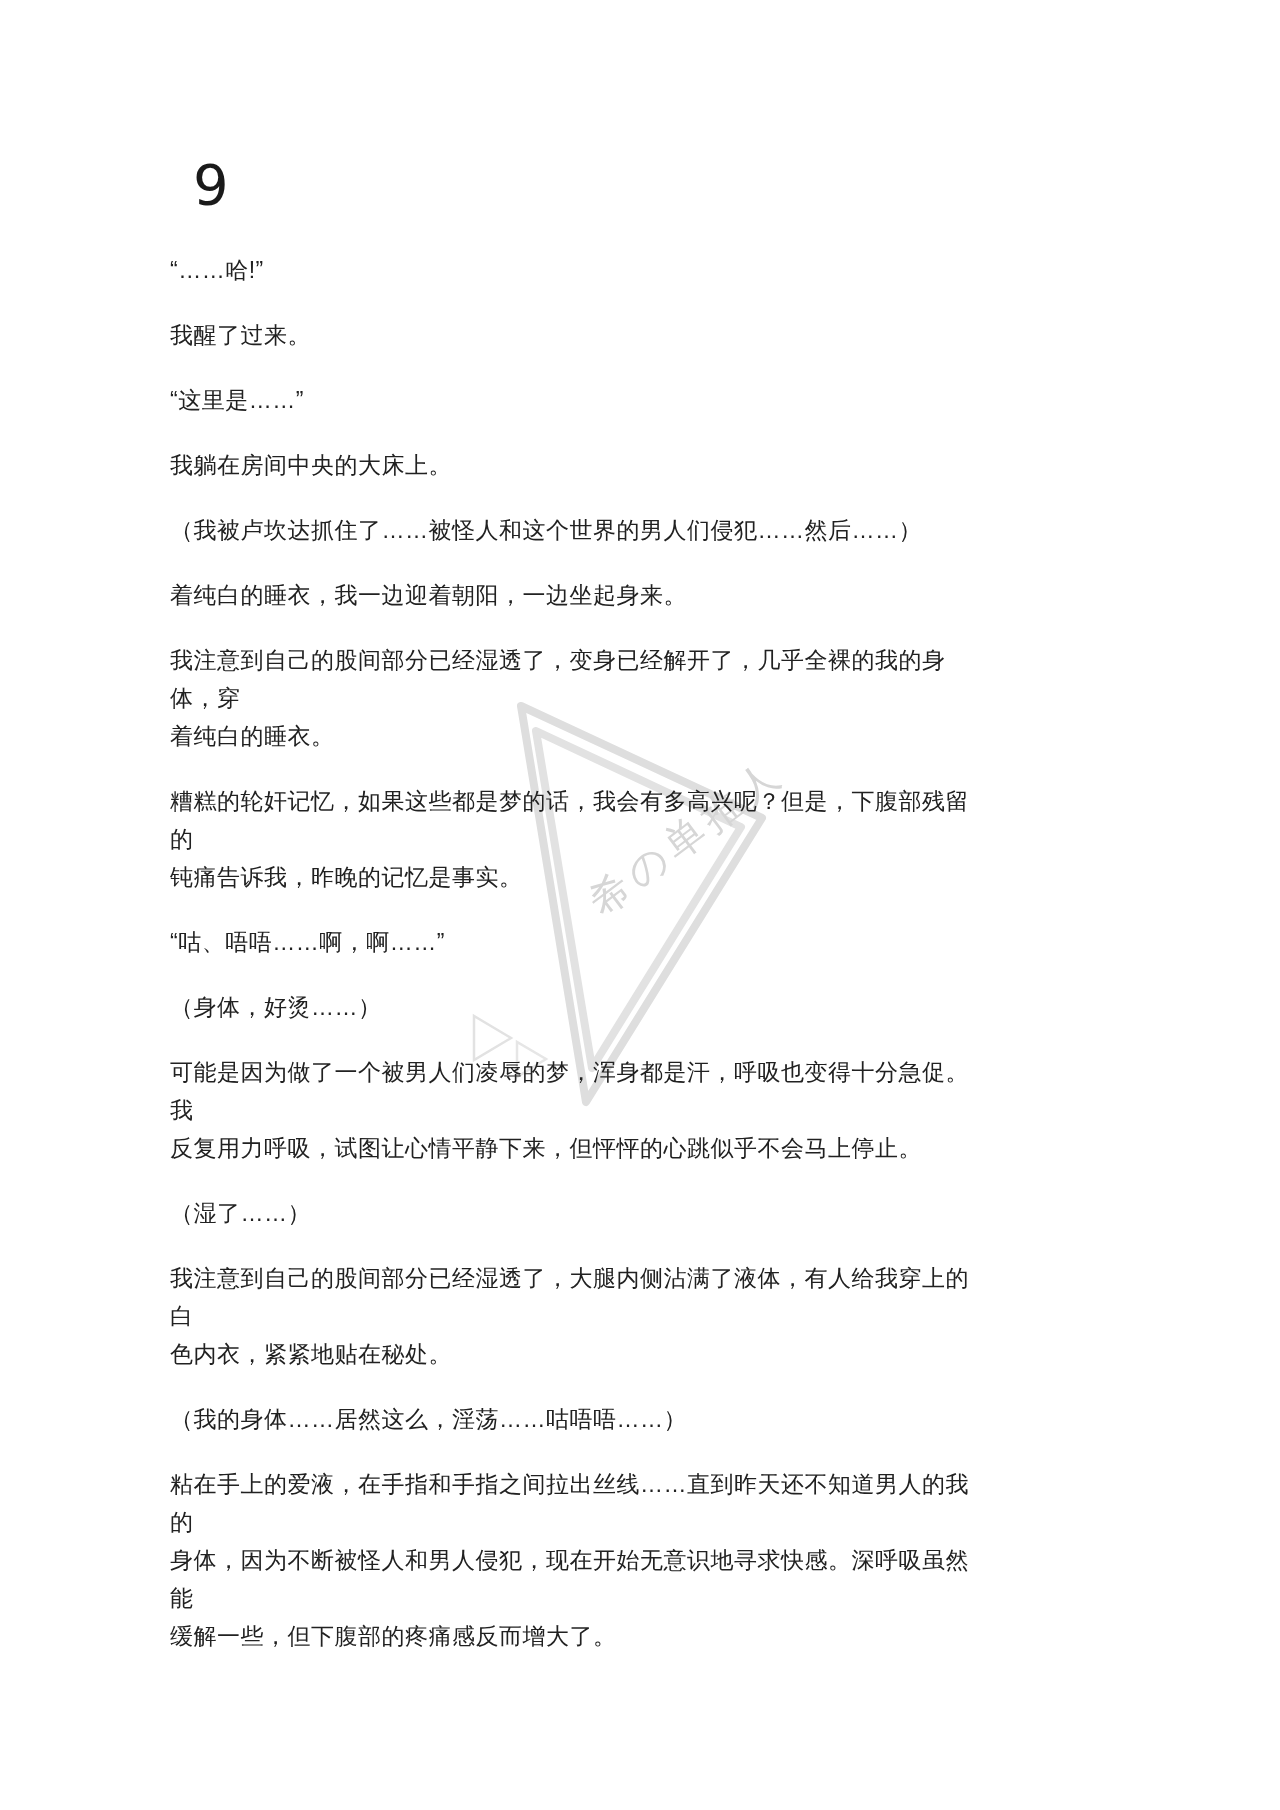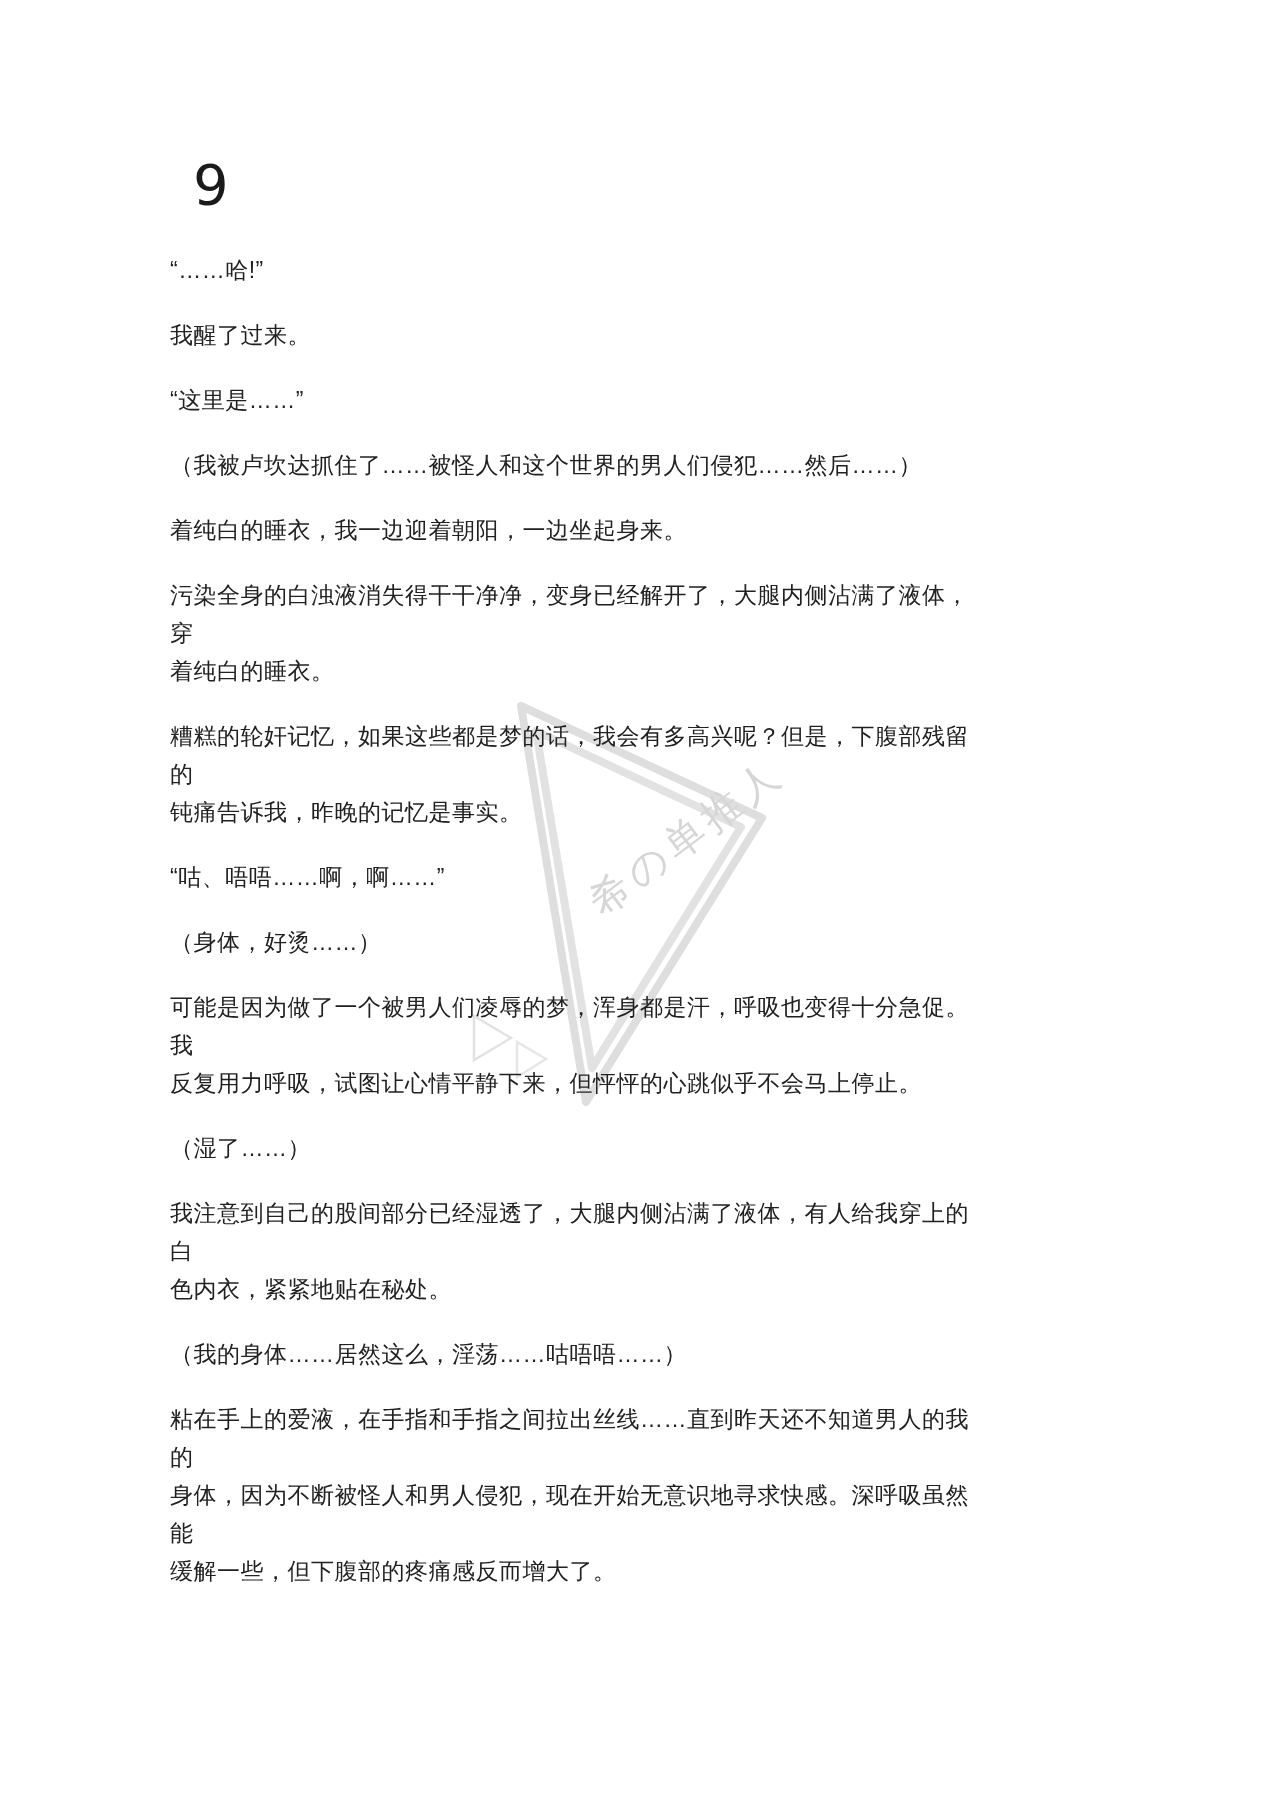--- a/index.html
+++ b/index.html
@@ -79,23 +79,24 @@
     </svg>
     <div class="watermark-text">希の单推人</div>
   </div>
 
   <div class="content">
     <h1 class="chapter-number">9</h1>
 
     <p class="para">“……哈!”</p>
     <p class="para">我醒了过来。</p>
     <p class="para">“这里是……”</p>
+    <p class="para">我躺在房间中央的大床上。</p>
     <p class="para">（我被卢坎达抓住了……被怪人和这个世界的男人们侵犯……然后……）</p>
     <p class="para">着纯白的睡衣，我一边迎着朝阳，一边坐起身来。</p>
-    <p class="para">污染全身的白浊液消失得干干净净，变身已经解开了，大腿内侧沾满了液体，穿
+    <p class="para">我注意到自己的股间部分已经湿透了，变身已经解开了，几乎全裸的我的身体，穿
 着纯白的睡衣。</p>
     <p class="para">糟糕的轮奸记忆，如果这些都是梦的话，我会有多高兴呢？但是，下腹部残留的
 钝痛告诉我，昨晚的记忆是事实。</p>
     <p class="para">“咕、唔唔……啊，啊……”</p>
     <p class="para">（身体，好烫……）</p>
     <p class="para">可能是因为做了一个被男人们凌辱的梦，浑身都是汗，呼吸也变得十分急促。我
 反复用力呼吸，试图让心情平静下来，但怦怦的心跳似乎不会马上停止。</p>
     <p class="para">（湿了……）</p>
     <p class="para">我注意到自己的股间部分已经湿透了，大腿内侧沾满了液体，有人给我穿上的白
 色内衣，紧紧地贴在秘处。</p>

